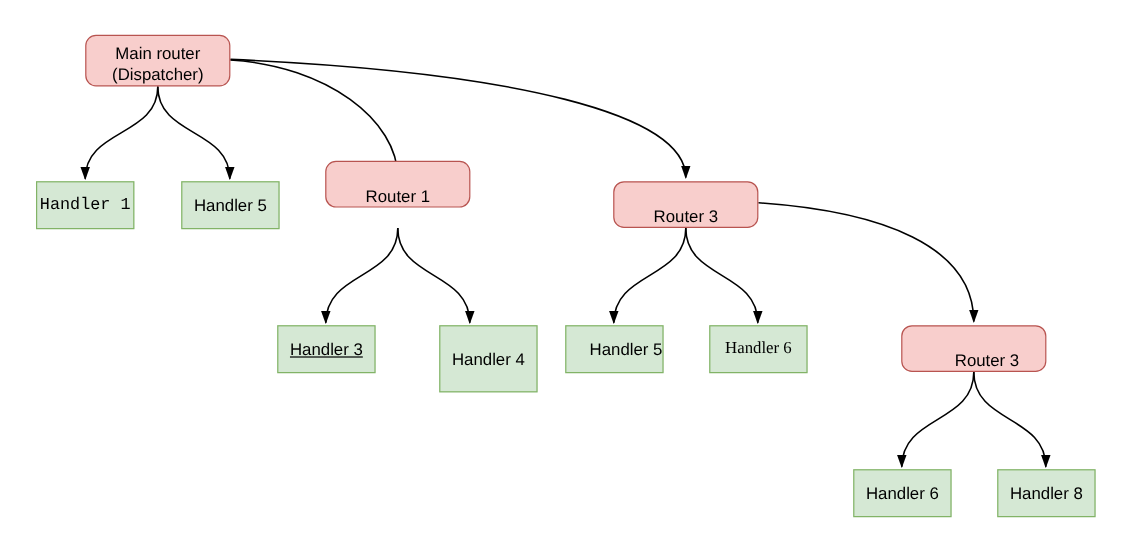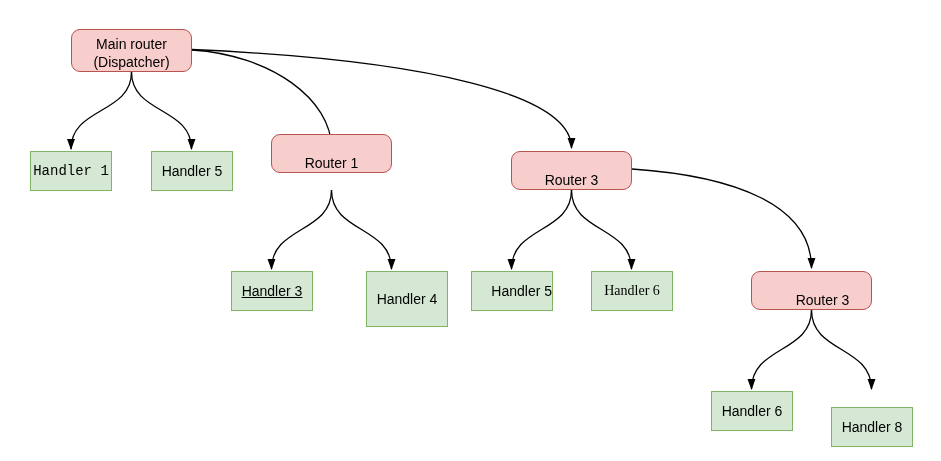--- a/index.html
+++ b/index.html
@@ -53,21 +53,21 @@
   #n-handler1  { left: 30px;  top: 151px; width: 82px;  height: 40px; font-family: Liberation Mono, monospace; }
   #n-handler2  { left: 151px; top: 151px; width: 82px;  height: 40px; }
   #n-router1   { left: 271px; top: 134px; width: 121px; height: 39px; }
   #n-router2   { left: 511px; top: 151px; width: 121px; height: 39px; }
   #n-handler3  { left: 231px; top: 271px; width: 82px;  height: 40px; text-decoration: underline; }
   #n-handler4  { left: 351px; top: 271px; width: 82px;  height: 56px; margin-left: 15px; }
   #n-handler5  { left: 471px; top: 271px; width: 82px;  height: 40px; justify-content: flex-end; }
   #n-handler6  { left: 591px; top: 271px; width: 82px;  height: 40px; font-family: Liberation Serif, serif; }
   #n-router3   { left: 751px; top: 271px; width: 121px; height: 39px; padding-left: 22px; }
   #n-handler7  { left: 711px; top: 391px; width: 82px;  height: 40px; }
-  #n-handler8  { left: 831px; top: 391px; width: 82px;  height: 40px; margin-top: 16px; }
+  #n-handler8  { left: 831px; top: 391px; width: 82px;  height: 40px; }
 </style>
 </head>
 <body>
 
 <div class="canvas">
 
   <svg class="edges" viewBox="0 0 941 461" xmlns="http://www.w3.org/2000/svg">
     <defs>
       <marker id="arrow" viewBox="0 0 10 10" refX="9" refY="5" markerWidth="11" markerHeight="11" orient="auto-start-reverse" markerUnits="userSpaceOnUse">
         <path d="M 0 1.4 L 10 5 L 0 8.6 z" style="fill: var(--edge, #000000);"></path>

